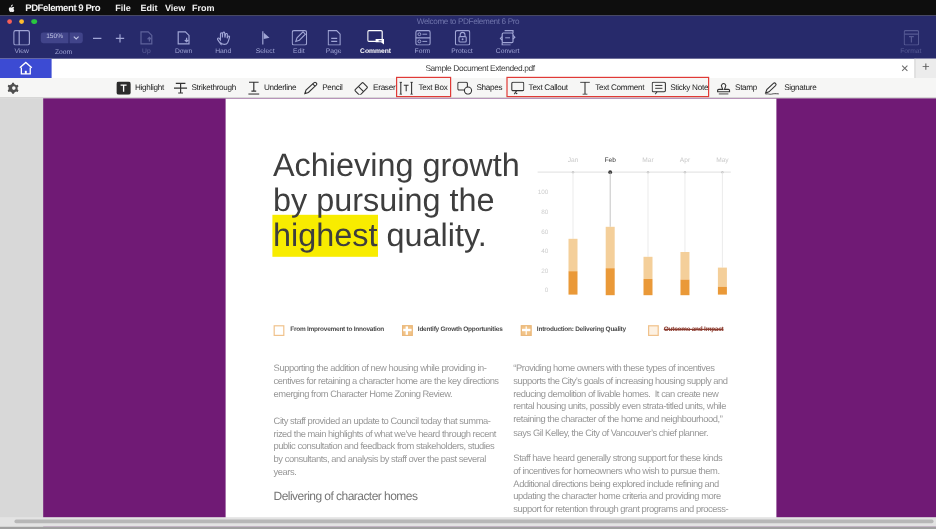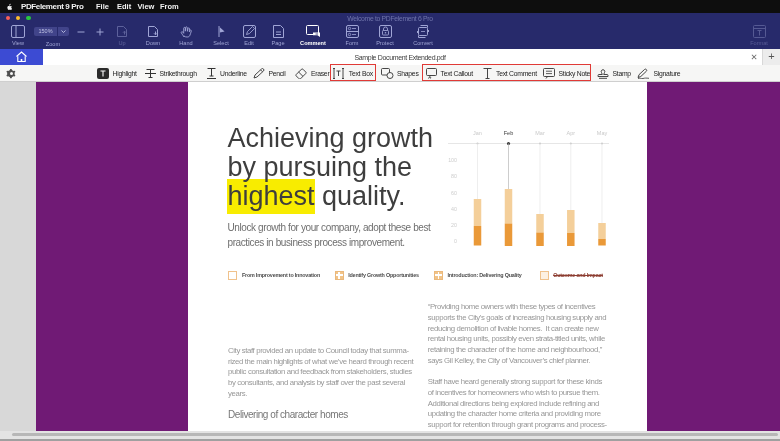--- a/index.html
+++ b/index.html
@@ -295,21 +295,20 @@
       </svg>Signature</div>
 
   <div class="redbox" style="left:329.6px; top:-1px; width:46.5px; height:17px;"></div>
   <div class="redbox" style="left:422px; top:-1px; width:169.3px; height:16.5px;"></div>
 </div>
 
 <div id="doc">
   <div id="page">
     <div id="hl"></div>
     <div id="heading">Achieving growth<br>by pursuing the<br>highest quality.</div>
-    <div id="subtext">Unlock growth for your company, adopt these best<br>practices in business process improvement.</div>
 
     <svg id="chart" style="position:absolute; left:253px; top:40px;" width="180" height="135" viewBox="0 0 180 135">
 
       <text x="36.5" y="13" font-size="5.5" fill="#c9c9c9" text-anchor="middle">Jan</text>
       <text x="67.5" y="13" font-size="5.5" fill="#3a3a3a" text-anchor="middle">Feb</text>
       <text x="99" y="13" font-size="5.5" fill="#c9c9c9" text-anchor="middle">Mar</text>
       <text x="129.8" y="13" font-size="5.5" fill="#c9c9c9" text-anchor="middle">Apr</text>
       <text x="161" y="13" font-size="5.5" fill="#c9c9c9" text-anchor="middle">May</text>
 
       <line x1="7" y1="21.5" x2="168" y2="21.5" stroke="#e6e6e6" stroke-width="1"></line>
@@ -345,20 +344,21 @@
     </svg>
 
     <div class="legend" style="left:40.4px;"><div class="lsq outline"></div>From Improvement to Innovation</div>
     <div class="legend" style="left:146.7px;"><div class="lsq fill"></div>Identify Growth Opportunities</div>
     <div class="legend" style="left:245.9px;"><div class="lsq fill"></div>Introduction: Delivering Quality</div>
     <div class="legend" style="left:351.7px; color:#8c3c30;">
         <div class="lsq outline" style="background:#fdf1e2;"></div>
         <span style="text-decoration:line-through;">Outcome and Impact</span>
       </div>
 
+    <div class="colp" id="col1a" style="left:40px; top:220.3px;">Supporting the addition of new housing while providing in-<br>centives for retaining a character home are the key directions<br>emerging from Character Home Zoning Review.</div>
     <div class="colp" id="col1b" style="left:40px; top:263.8px;">City staff provided an update to Council today that summa-<br>rized the main highlights of what we’ve heard through recent<br>public consultation and feedback from stakeholders, studies<br>by consultants, and analysis by staff over the past several<br>years.</div>
     <div id="subhead">Delivering of character homes</div>
 
     <div class="colp" id="col2a" style="left:239.8px; top:220px;">“Providing home owners with these types of incentives<br>supports the City’s goals of increasing housing supply and<br>reducing demolition of livable homes.&nbsp; It can create new<br>rental housing units, possibly even strata-titled units, while<br>retaining the character of the home and neighbourhood,”<br>says Gil Kelley, the City of Vancouver’s chief planner.</div>
     <div class="colp" id="col2b" style="left:239.8px; top:295.1px;">Staff have heard generally strong support for these kinds<br>of incentives for homeowners who wish to pursue them.<br>Additional directions being explored include refining and<br>updating the character home criteria and providing more<br>support for retention through grant programs and process-</div>
   </div>
 </div>
 
 <div id="sbtrack"></div>
 <div id="sbthumb"></div>

